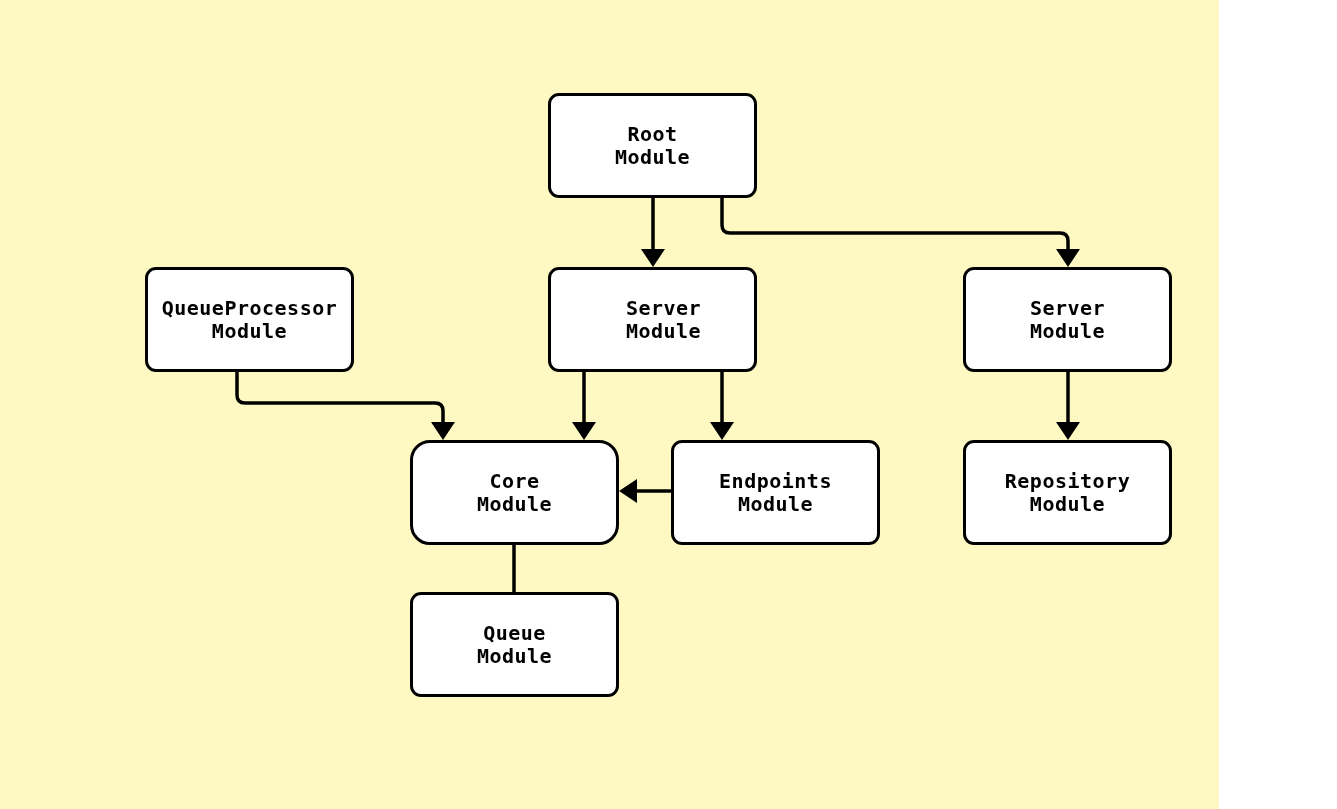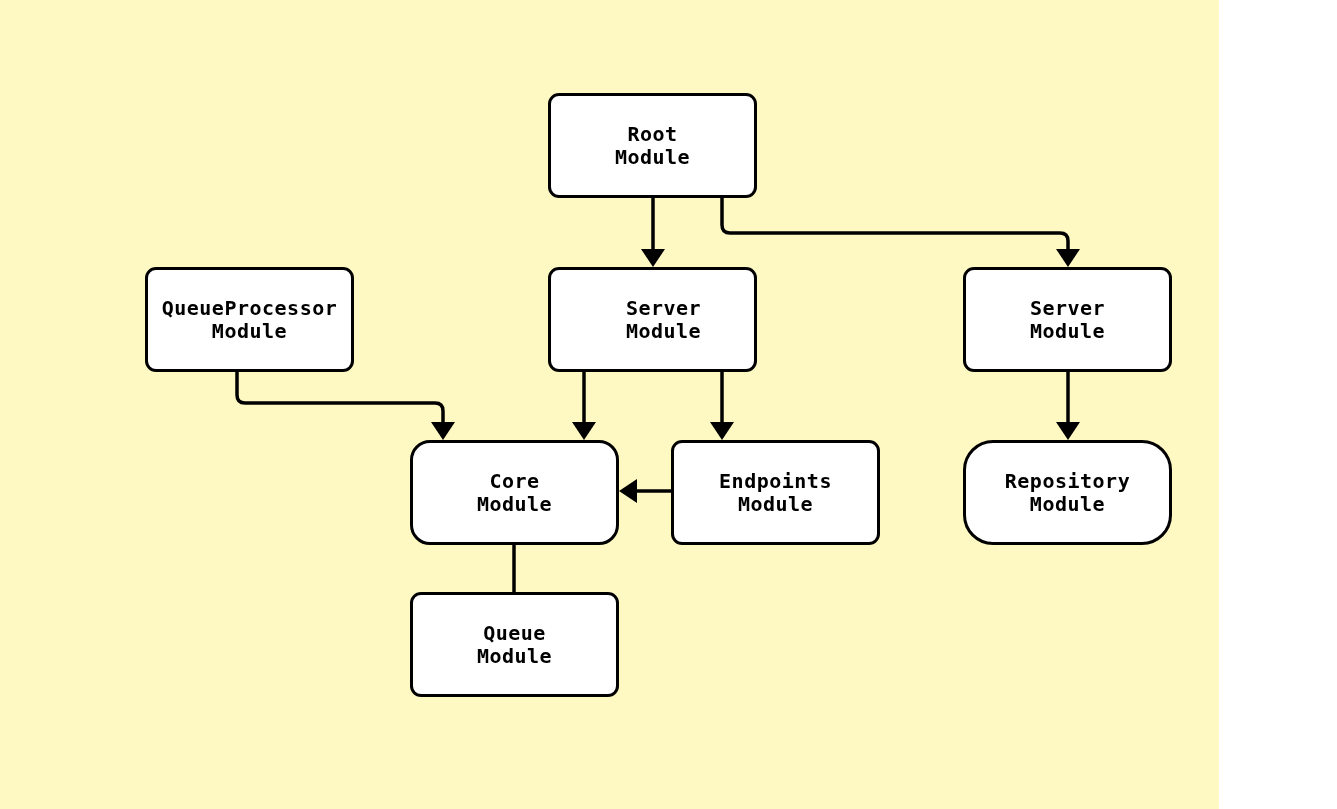--- a/index.html
+++ b/index.html
@@ -49,21 +49,21 @@
     color: #000000;
     white-space: pre-line;
     letter-spacing: 0.5px;
   }
   .n-root          { left: 548px; top: 93px;  }
   .n-server        { left: 548px; top: 267px; padding-left: 22px; }
   .n-queueprocessor{ left: 145px; top: 267px; }
   .n-global        { left: 963px; top: 267px; }
   .n-core          { left: 410px; top: 440px; border-radius: 20px; }
   .n-endpoints     { left: 671px; top: 440px; }
-  .n-repository    { left: 963px; top: 440px; border-radius: 30px; }
+  .n-repository    { left: 963px; top: 440px; }
   .n-queue         { left: 410px; top: 592px; }
 </style>
 </head>
 <body>
 
 <div class="canvas">
 
   <svg class="edges-svg" viewBox="0 0 1337 809" xmlns="http://www.w3.org/2000/svg">
 
     <path class="edge" d="M 653 198 L 653 249"></path>

